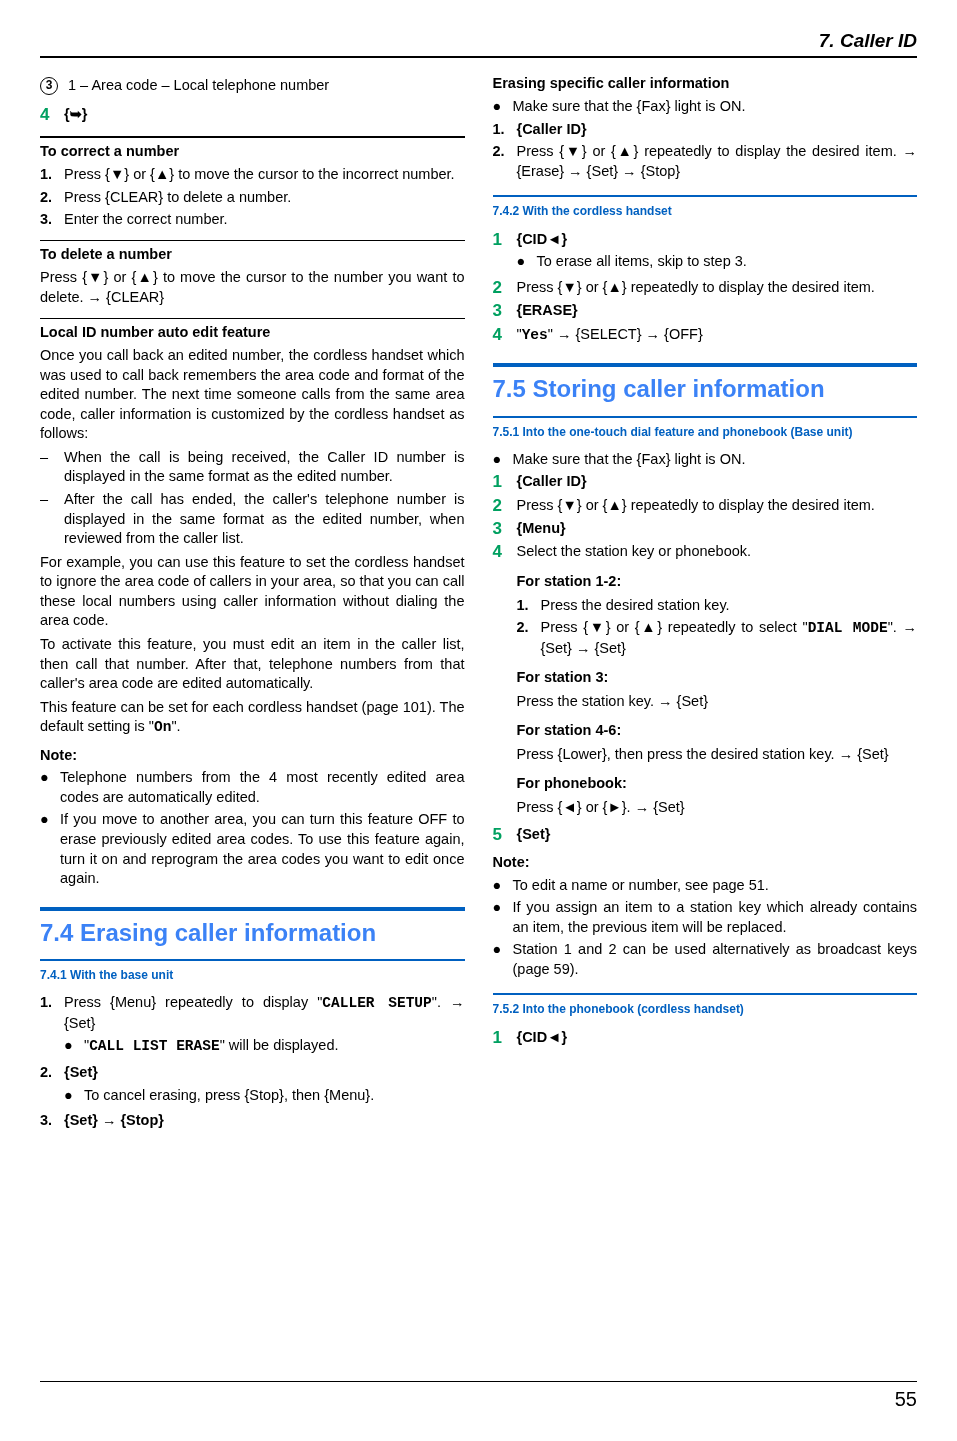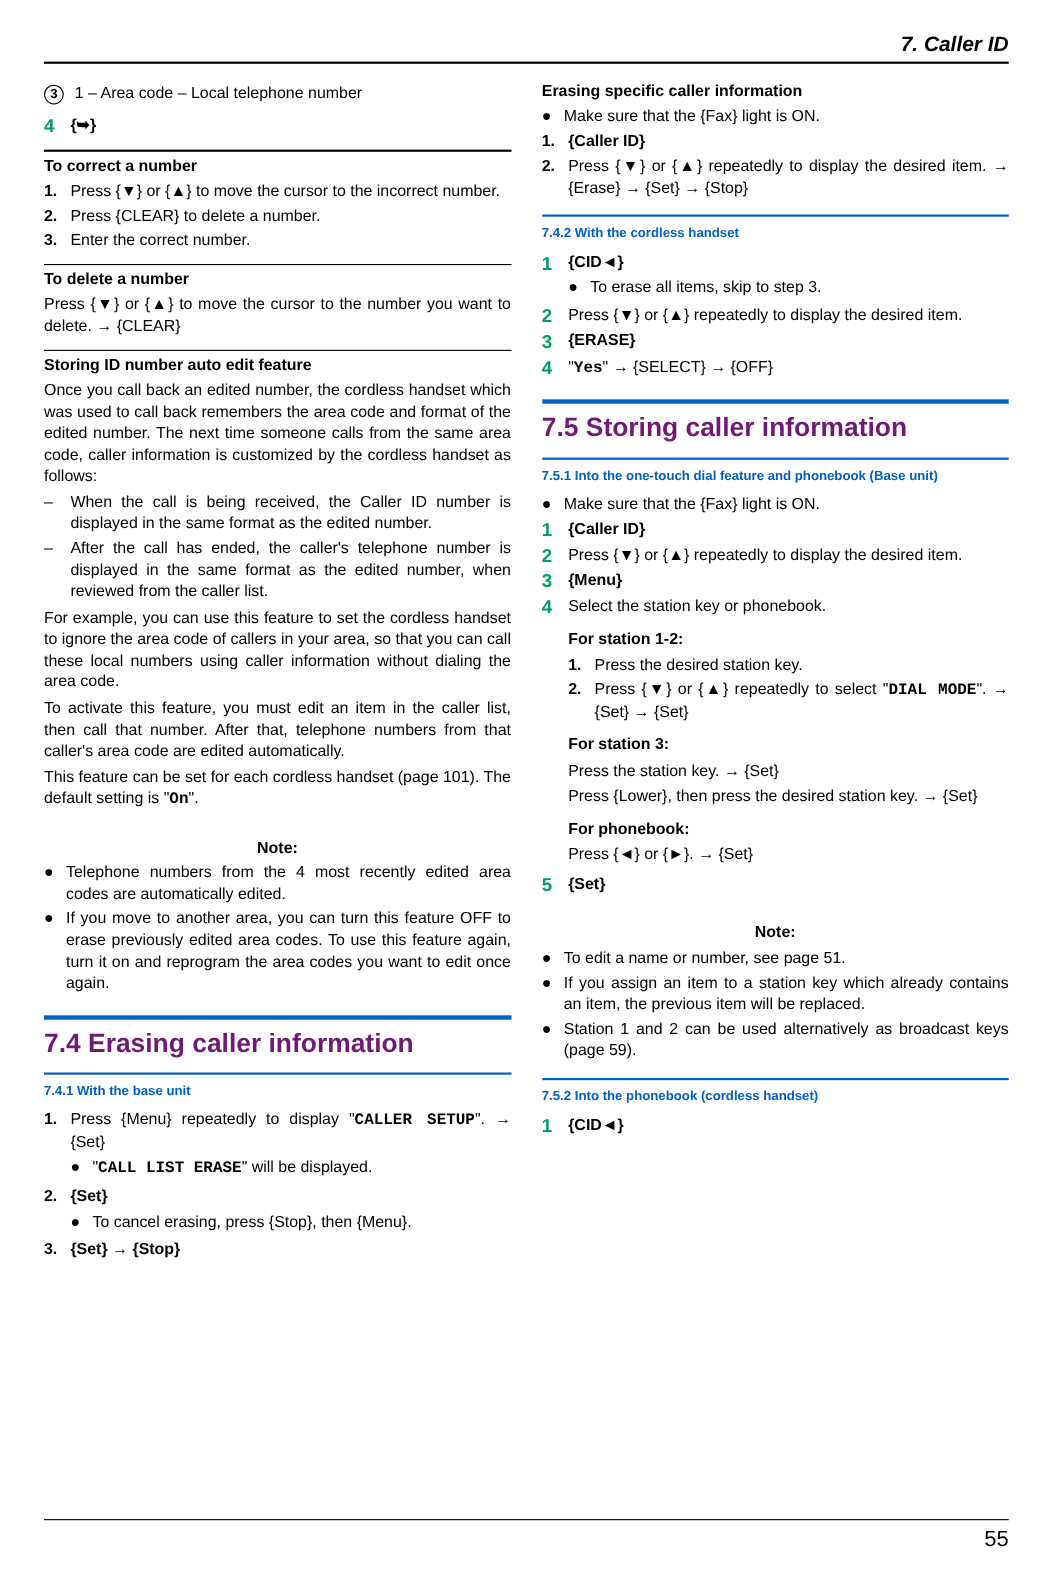--- a/index.html
+++ b/index.html
@@ -28,21 +28,21 @@
   }
   .columns {
     display: flex;
     gap: 28px;
   }
   .col {
     flex: 1;
     min-width: 0;
   }
   .h2 {
-    color: #701a75;
+    color: #3b82f6;
     font-size: 24px;
     font-weight: bold;
     border-top: 4px solid #0060c0;
     margin-top: 18px;
     padding-top: 6px;
     margin-bottom: 6px;
   }
   .h2 + .h3, .h2 + .subsec { margin-top: 10px; }
   .h3 {
     color: #0060c0;
@@ -62,21 +62,21 @@
     border-top: 1px solid #000;
     padding-top: 4px;
     margin-top: 10px;
   }
   .thickhr-top {
     border-top: 2px solid #000;
     padding-top: 4px;
     margin-top: 10px;
   }
   .para { margin: 4px 0; text-align: justify; }
-  .note-label { font-weight: bold; margin-top: 24px; text-align: center; }
+  .note-label { font-weight: bold; margin-top: 8px; }
   .list, .bullets, .dashes { padding: 0; margin: 0; list-style: none; }
   .list > li, .bullets > li, .dashes > li, .bigstep {
     display: flex;
     margin: 3px 0;
     text-align: justify;
   }
   .list > li > .n { min-width: 24px; font-weight: bold; }
   .bullets > li > .b { min-width: 20px; }
   .dashes > li > .d { min-width: 24px; }
   .bigstep > .bn {
@@ -148,21 +148,21 @@
           </li>
         <li>
             <span class="n">3.</span>
             <span>Enter the correct number.</span>
           </li>
       </ol>
 
       <div class="subhead subhead-hr">To delete a number</div>
       <div class="para">Press {▼} or {▲} to move the cursor to the number you want to delete. → {CLEAR}</div>
 
-      <div class="subhead subhead-hr">Storing ID number auto edit feature</div>
+      <div class="subhead subhead-hr">Local ID number auto edit feature</div>
       <div class="para">Once you call back an edited number, the cordless handset which was used to call back remembers the area code and format of the edited number. The next time someone calls from the same area code, caller information is customized by the cordless handset as follows:</div>
       <ul class="dashes">
         <li>
             <span class="d">–</span>
             <span>When the call is being received, the Caller ID number is displayed in the same format as the edited number.</span>
           </li>
         <li>
             <span class="d">–</span>
             <span>After the call has ended, the caller's telephone number is displayed in the same format as the edited number, when reviewed from the caller list.</span>
           </li>
@@ -304,20 +304,21 @@
               </li>
             <li>
                 <span class="n">2.</span>
               <span><span>Press {▼} or {▲} repeatedly to select "</span><span class="mono">DIAL MODE</span><span>". → {Set} → {Set}</span></span>
             </li>
           </ol>
 
           <div class="subhead">For station 3:</div>
           <div class="para">Press the station key. → {Set}</div>
 
+          <div class="subhead">For station 4-6:</div>
           <div class="para">Press {Lower}, then press the desired station key. → {Set}</div>
 
           <div class="subhead">For phonebook:</div>
           <div class="para">Press {◄} or {►}. → {Set}</div>
         </span>
       </div>
       <div class="bigstep">
         <span class="bn">5</span>
         <span class="bc key">{Set}</span>
       </div>

